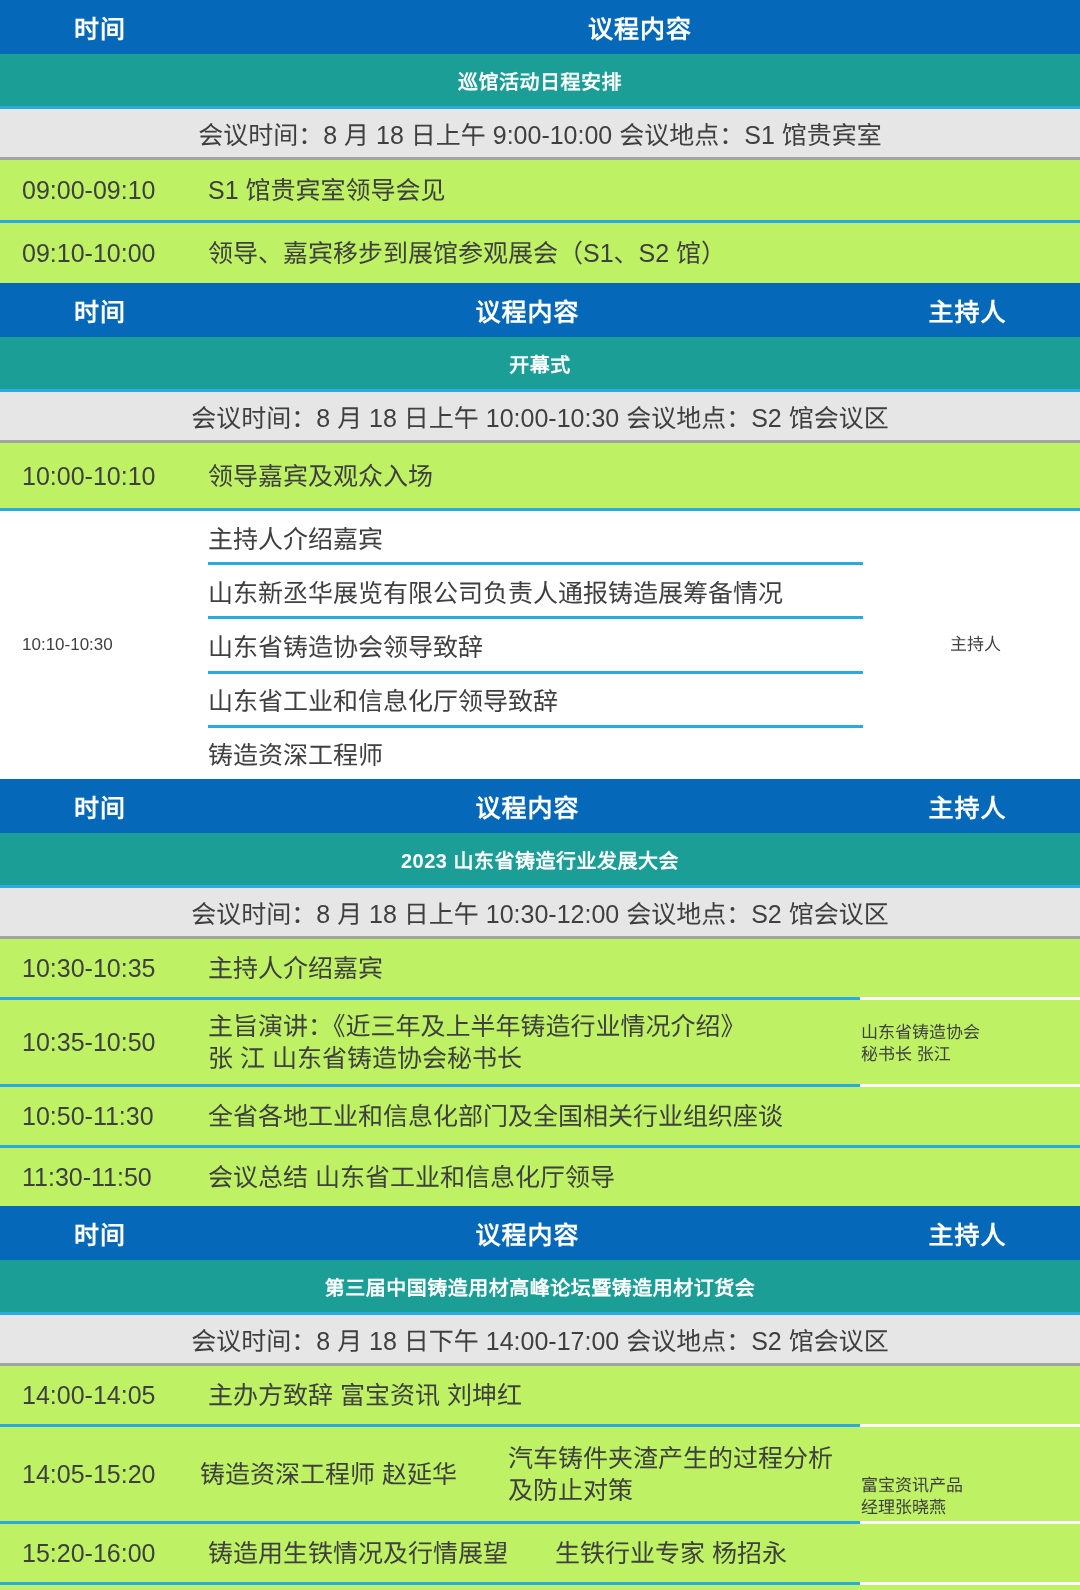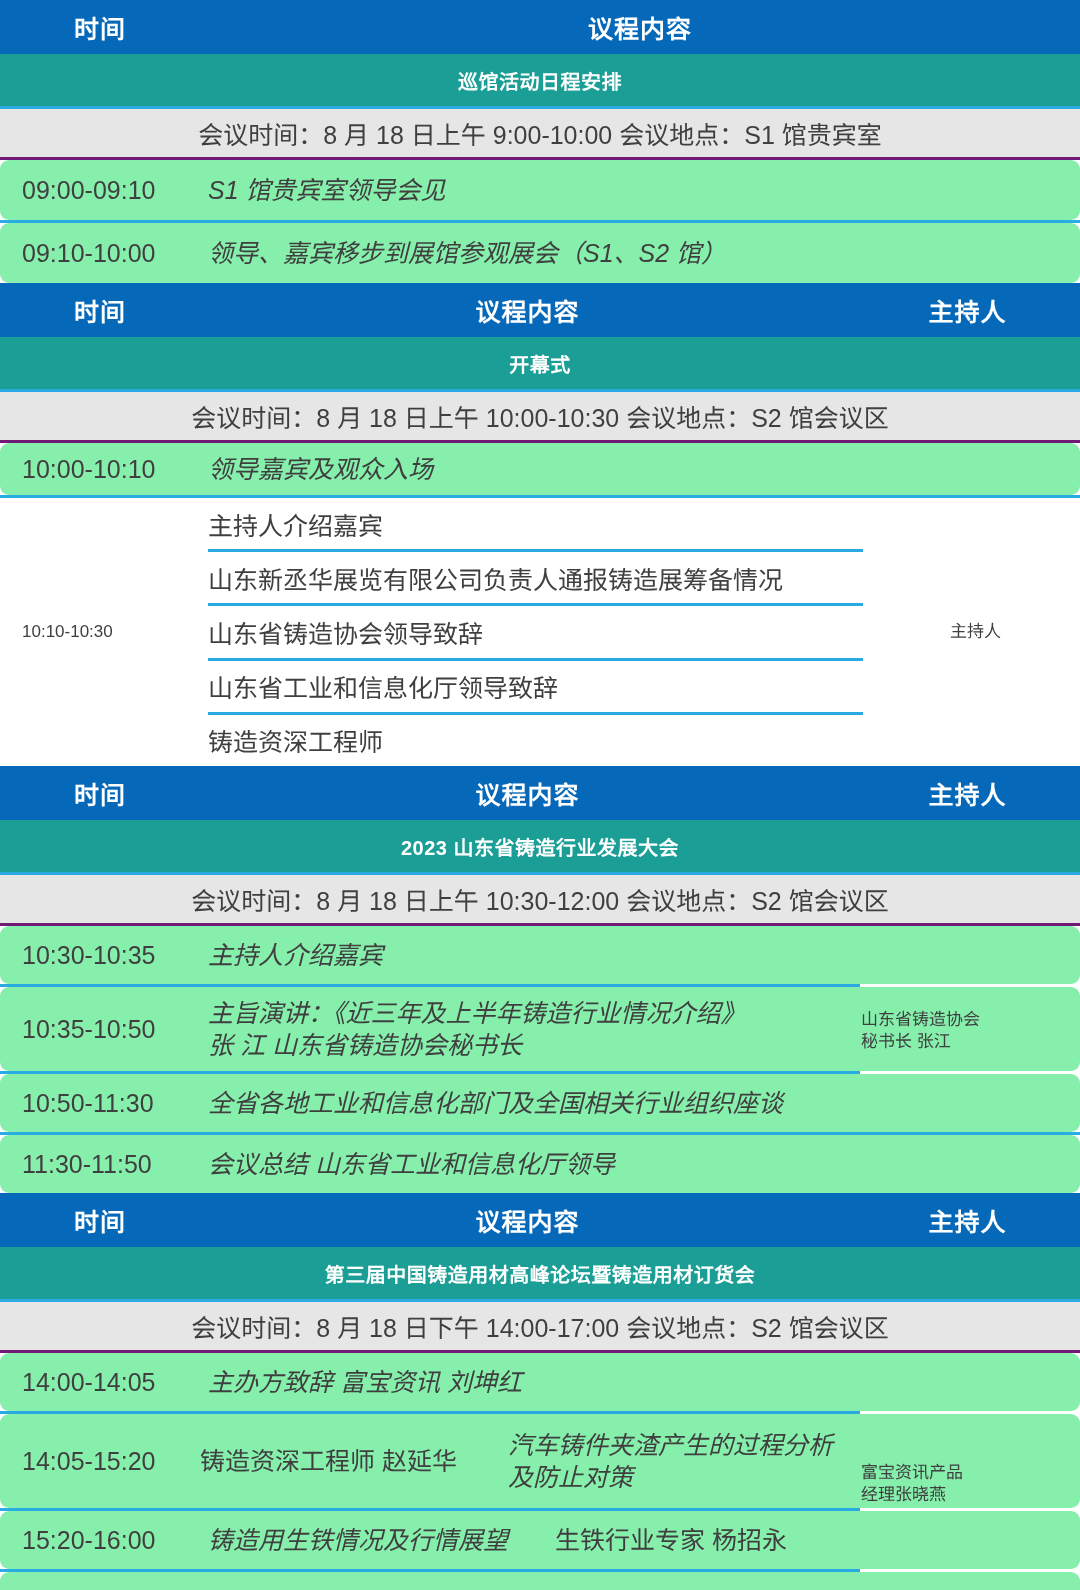--- a/index.html
+++ b/index.html
@@ -56,50 +56,48 @@
   }
 
   
   .meta-row {
     background: #e6e6e6;
     height: 54px;
     display: flex;
     align-items: center;
     justify-content: center;
     border-top: 3px solid #29abe2;
-    border-bottom: 3px solid #701a75;
+    border-bottom: 3px solid #a3a3a3;
     box-sizing: border-box;
   }
   .meta-row .mtext {
     font-size: 25px;
     color: #3f3f3f;
   }
 
   
   .row {
     display: flex;
     align-items: center;
-    background: #86efac;
+    background: #bef264;
     position: relative;
-    border-radius: 9px;
   }
   .row .cell {
     font-size: 25px;
     color: #3f3f3f;
     line-height: 1.28;
     box-sizing: border-box;
   }
   .cell.col-time {
     text-align: left;
     padding-left: 22px;
   }
   .cell.col-agenda {
     padding-left: 8px;
     padding-right: 8px;
-    font-style: italic;
   }
   .cell.col-host {
     padding-left: 6px;
     padding-right: 6px;
   }
 
   
   .div-full {
     height: 3px;
     background: #29abe2;
@@ -207,21 +205,21 @@
     </div>
 
     <div class="title-row">
       <span class="ttext">开幕式</span>
     </div>
 
     <div class="meta-row">
       <span class="mtext">会议时间：8 月 18 日上午 10:00-10:30 会议地点：S2 馆会议区</span>
     </div>
 
-    <div class="row" style="height:52px">
+    <div class="row" style="height:65px">
       <div class="cell col-time">10:00-10:10</div>
       <div class="cell col-agenda">领导嘉宾及观众入场</div>
       <div class="cell col-host"></div>
     </div>
     <div class="div-full"></div>
 
     <div class="group" style="height:268px">
       <div class="col-time">10:10-10:30</div>
       <div class="col-agenda">
         <div class="sub-item">主持人介绍嘉宾</div>

